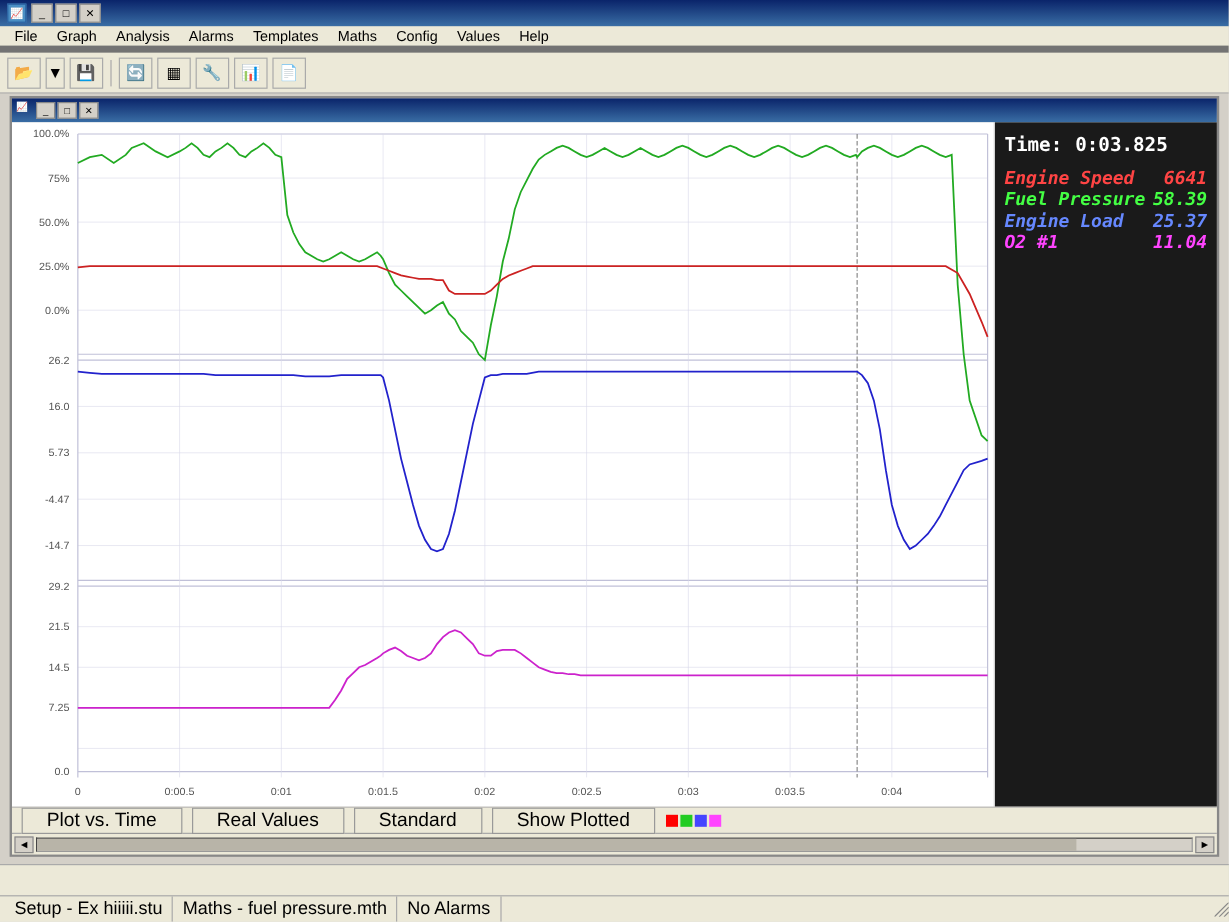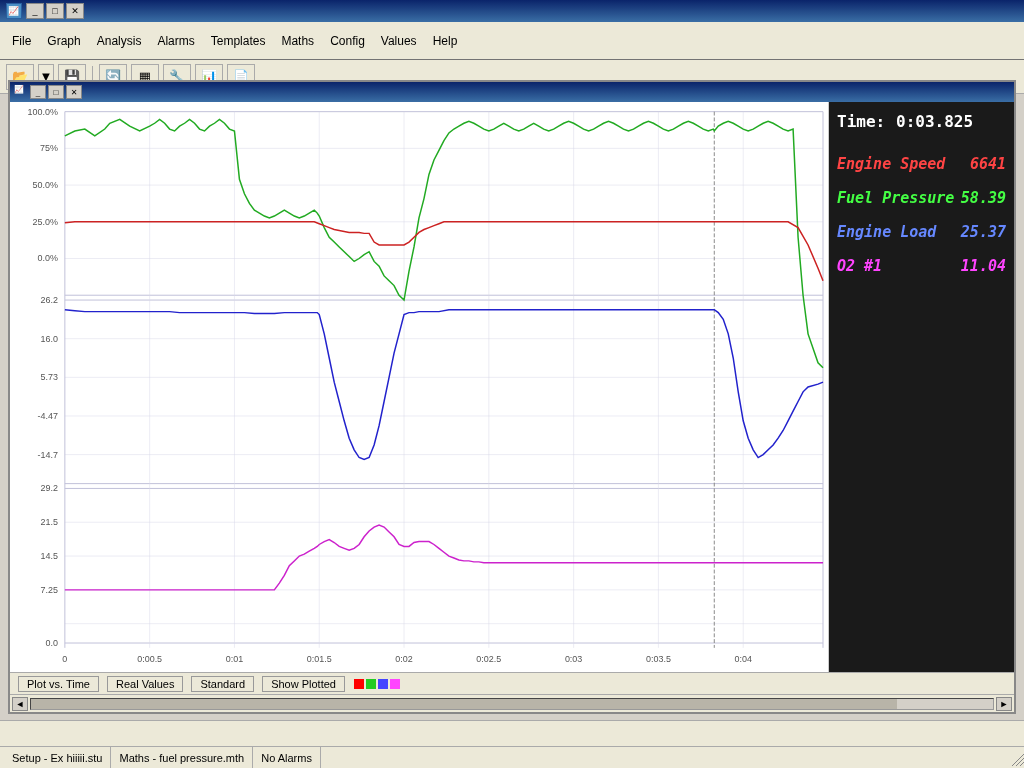--- a/index.html
+++ b/index.html
@@ -46,25 +46,25 @@
       display: flex;
       align-items: center;
       justify-content: center;
       cursor: pointer;
       color: black;
     }
 
     
     #menu-bar {
       background: #ece9d8;
-      height: 38px;
+      height: 22px;
       display: flex;
       align-items: center;
       padding: 0 4px;
-      border-bottom: 1px solid #737373;
+      border-bottom: 6px solid #737373;
     }
     .menu-item {
       padding: 2px 8px;
       cursor: pointer;
       font-size: 12px;
       color: black;
     }
 
     
     #toolbar {
@@ -131,21 +131,21 @@
       background: #ffffff;
       border-right: 1px solid #ccc;
     }
 
     #data-panel {
       width: 185px;
       background: #1a1a1a;
       padding: 8px;
       display: flex;
       flex-direction: column;
-      gap: 16px;
+      gap: 0;
     }
 
     .time-display {
       color: white;
       font-size: 18px;
       font-weight: bold;
       margin-bottom: 8px;
       font-family: monospace;
     }
 
@@ -172,21 +172,21 @@
       position: absolute;
       bottom: 0;
       left: 0;
       right: 0;
       height: 22px;
       background: #ece9d8;
       border-top: 1px solid #aaa;
       display: flex;
       align-items: center;
       padding: 0 4px;
-      font-size: 11px;
+      font-size: 15px;
     }
 
     .status-section {
       padding: 0 8px;
       border-right: 1px solid #aaa;
       height: 100%;
       display: flex;
       align-items: center;
     }
 
@@ -207,25 +207,25 @@
     }
 
     .color-box {
       width: 10px;
       height: 10px;
       display: inline-block;
       margin: 1px;
     }
 
     .plot-btn {
-      padding: 1px 8px;
+      padding: 1px 20px;
       background: #ece9d8;
       border: 1px solid #999;
       cursor: pointer;
-      font-size: 11px;
+      font-size: 16px;
     }
 
     
     .grid-line { stroke: #d8d8e8; stroke-width: 0.5; }
     .grid-line-major { stroke: #c0c0d8; stroke-width: 1; }
     .axis-label { font-size: 9px; fill: #555; }
   </style>
 </head>
 <body>
 

